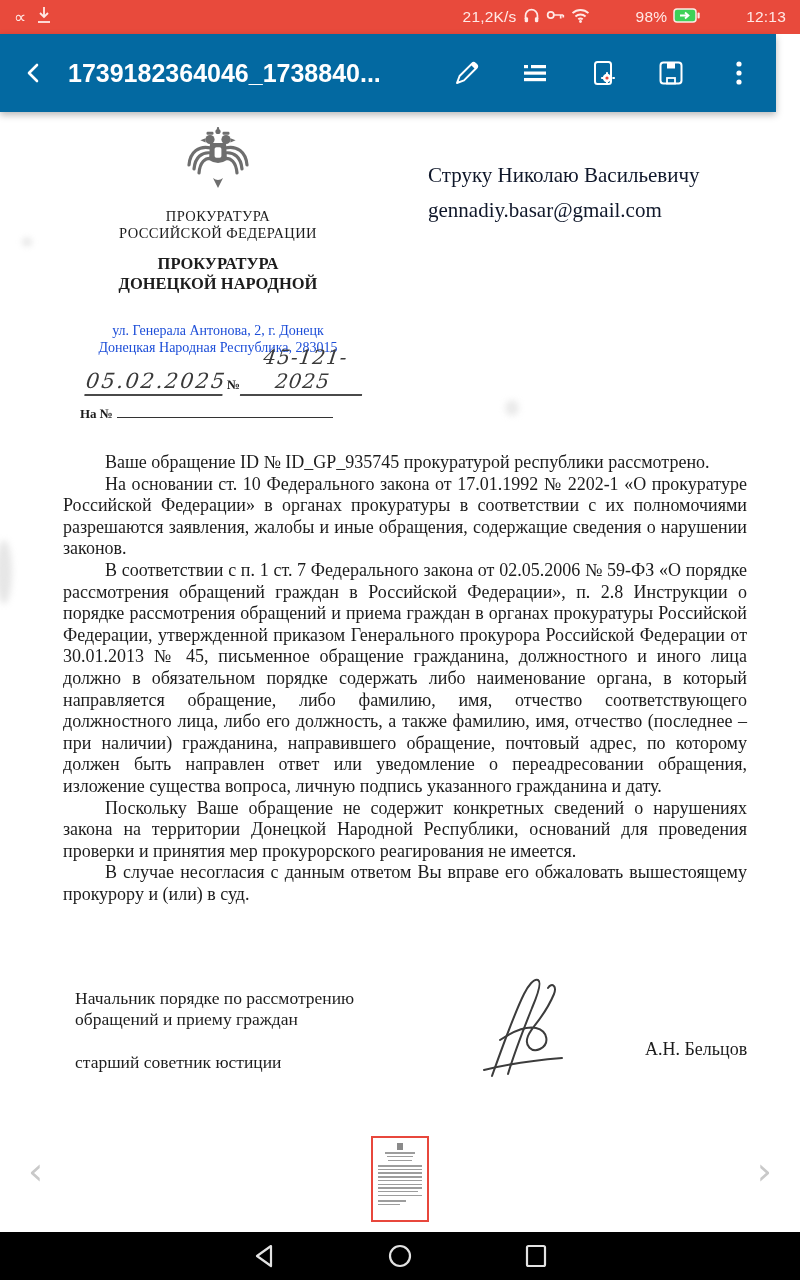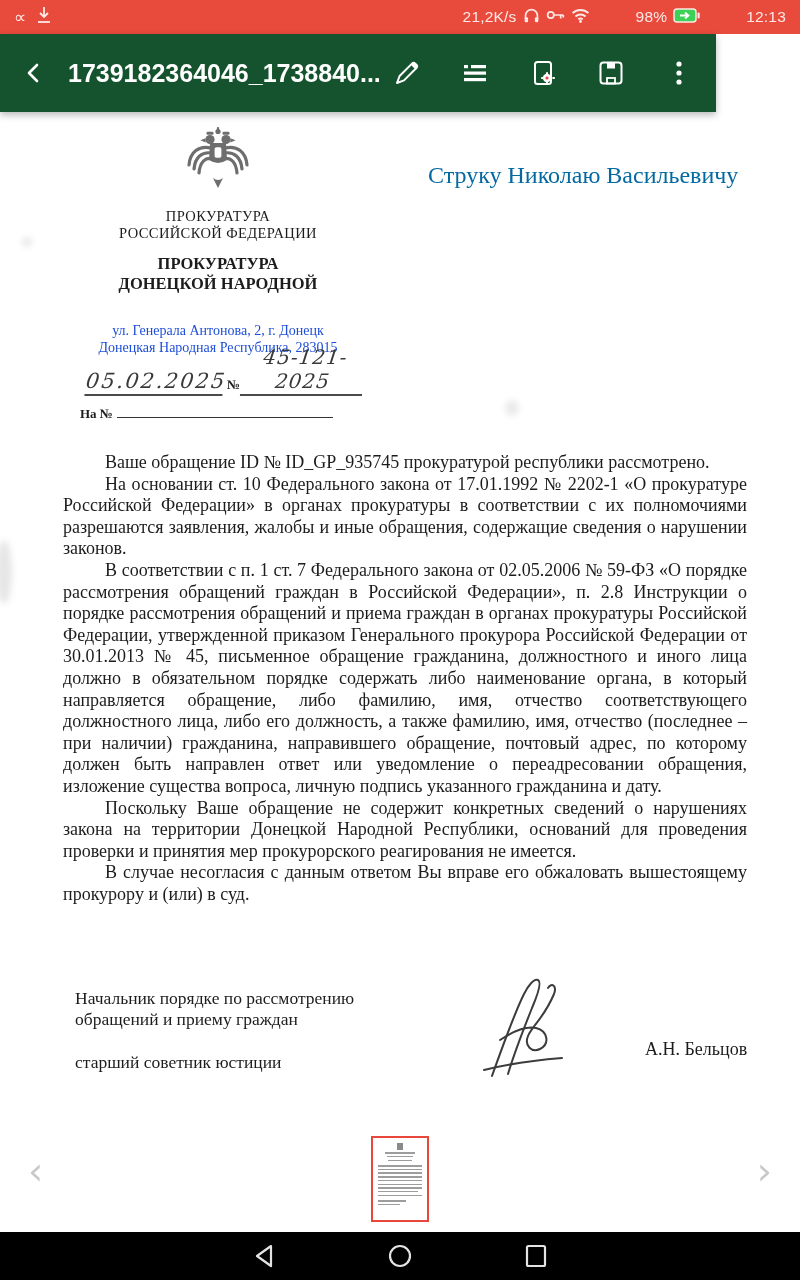--- a/index.html
+++ b/index.html
@@ -10,22 +10,22 @@
   
   .status-bar { position:absolute; left:0; top:0; width:800px; height:34px;
     background:#e84a3c; color:#ffe9e6; display:flex; align-items:center;
     padding:0 14px; font-size:15.5px; }
   .sb-left { display:flex; align-items:center; gap:10px; }
   .sb-right { margin-left:auto; display:flex; align-items:center; gap:6px; }
   .sb-glyph { font-size:17px; line-height:1; }
   .sb-text { letter-spacing:.2px;margin-left:40px; }
 
   
-  .app-bar { position:absolute; left:0; top:34px; width:716px; height:78px;
-    background:#14532d; display:flex; align-items:center; padding:0 22px 0 18px;
+  .app-bar { position:absolute; left:0; top:34px; width:776px; height:78px;
+    background:#0369a1; display:flex; align-items:center; padding:0 22px 0 18px;
     box-shadow:0 3px 7px rgba(0,0,0,.28); z-index:5; }
   .ab-title { color:#fff; font-size:25px; font-weight:bold; margin-left:20px;
     white-space:nowrap; }
   .ab-icons { margin-left:auto; display:flex; align-items:center; gap:38px; }
   .icon-btn { width:30px; height:30px; display:flex; align-items:center;
     justify-content:center; }
 
   
   .doc { position:absolute; left:0; top:112px; width:800px; height:1016px;
     background:#fff; font-family:"Liberation Serif", serif; color:#1c1c1c; }
@@ -41,22 +41,22 @@
     transform:skewX(-7deg); }
   .hw-date { display:inline-block; width:138px; border-bottom:2px solid #4a4a4a;
     text-align:center; font-size:21px; letter-spacing:2px; padding-bottom:1px; }
   .no-sym { font-size:13px; font-weight:bold; margin:0 3px 3px 3px; }
   .hw-num { display:inline-block; width:122px; border-bottom:2px solid #4a4a4a;
     text-align:center; font-size:20px; letter-spacing:1px; padding-bottom:1px; }
   .na-line { position:absolute; left:80px; top:294px; font-size:13px;
     font-weight:bold; }
   .na-underline { display:inline-block; width:216px;
     border-bottom:1.5px solid #333; height:12px; margin-left:4px; }
-  .recipient { position:absolute; left:428px; top:46px; font-size:24px;
-    line-height:35px; color:#0369a1; }
+  .recipient { position:absolute; left:428px; top:46px; font-size:21px;
+    line-height:35px; color:#0f172a; }
   .body-text { position:absolute; left:63px; top:340px; width:684px; }
   .body-text p { font-size:18px; line-height:21.6px; text-align:justify;
     text-indent:42px; margin:0; }
   .signoff-l { position:absolute; left:75px; top:876px; font-size:17.5px;
     line-height:21px; }
   .signoff-rank { margin-top:22px; }
   .sig-name { position:absolute; left:645px; top:927px; font-size:18px; }
   .sig-svg { position:absolute; left:478px; top:862px; }
   .artifact { position:absolute; border-radius:50%; filter:blur(3px); }
   .art1 { left:-4px; top:428px; width:16px; height:64px; background:#b9b9b9;
@@ -236,20 +236,21 @@
     <span class="no-sym">№</span>
     <span class="hw hw-num">45-121-2025</span>
   </div>
 
   <div class="na-line">
     <span>На №</span><span class="na-underline"></span>
   </div>
 
   <div class="recipient">
     <div>Струку Николаю Васильевичу</div>
+    <div>gennadiy.basar@gmail.com</div>
   </div>
 
   <div class="body-text">
     <p>Ваше обращение ID № ID_GP_935745 прокуратурой республики рассмотрено.</p>
     <p>На основании ст. 10 Федерального закона от 17.01.1992 № 2202-1 «О прокуратуре Российской Федерации» в органах прокуратуры в соответствии с их полномочиями разрешаются заявления, жалобы и иные обращения, содержащие сведения о нарушении законов.</p>
     <p>В соответствии с п. 1 ст. 7 Федерального закона от 02.05.2006 № 59-ФЗ «О порядке рассмотрения обращений граждан в Российской Федерации», п. 2.8 Инструкции о порядке рассмотрения обращений и приема граждан в органах прокуратуры Российской Федерации, утвержденной приказом Генерального прокурора Российской Федерации от 30.01.2013 № 45, письменное обращение гражданина, должностного и иного лица должно в обязательном порядке содержать либо наименование органа, в который направляется обращение, либо фамилию, имя, отчество соответствующего должностного лица, либо его должность, а также фамилию, имя, отчество (последнее – при наличии) гражданина, направившего обращение, почтовый адрес, по которому должен быть направлен ответ или уведомление о переадресовании обращения, изложение существа вопроса, личную подпись указанного гражданина и дату.</p>
     <p>Поскольку Ваше обращение не содержит конкретных сведений о нарушениях закона на территории Донецкой Народной Республики, оснований для проведения проверки и принятия мер прокурорского реагирования не имеется.</p>
     <p>В случае несогласия с данным ответом Вы вправе его обжаловать вышестоящему прокурору и (или) в суд.</p>
   </div>
 

